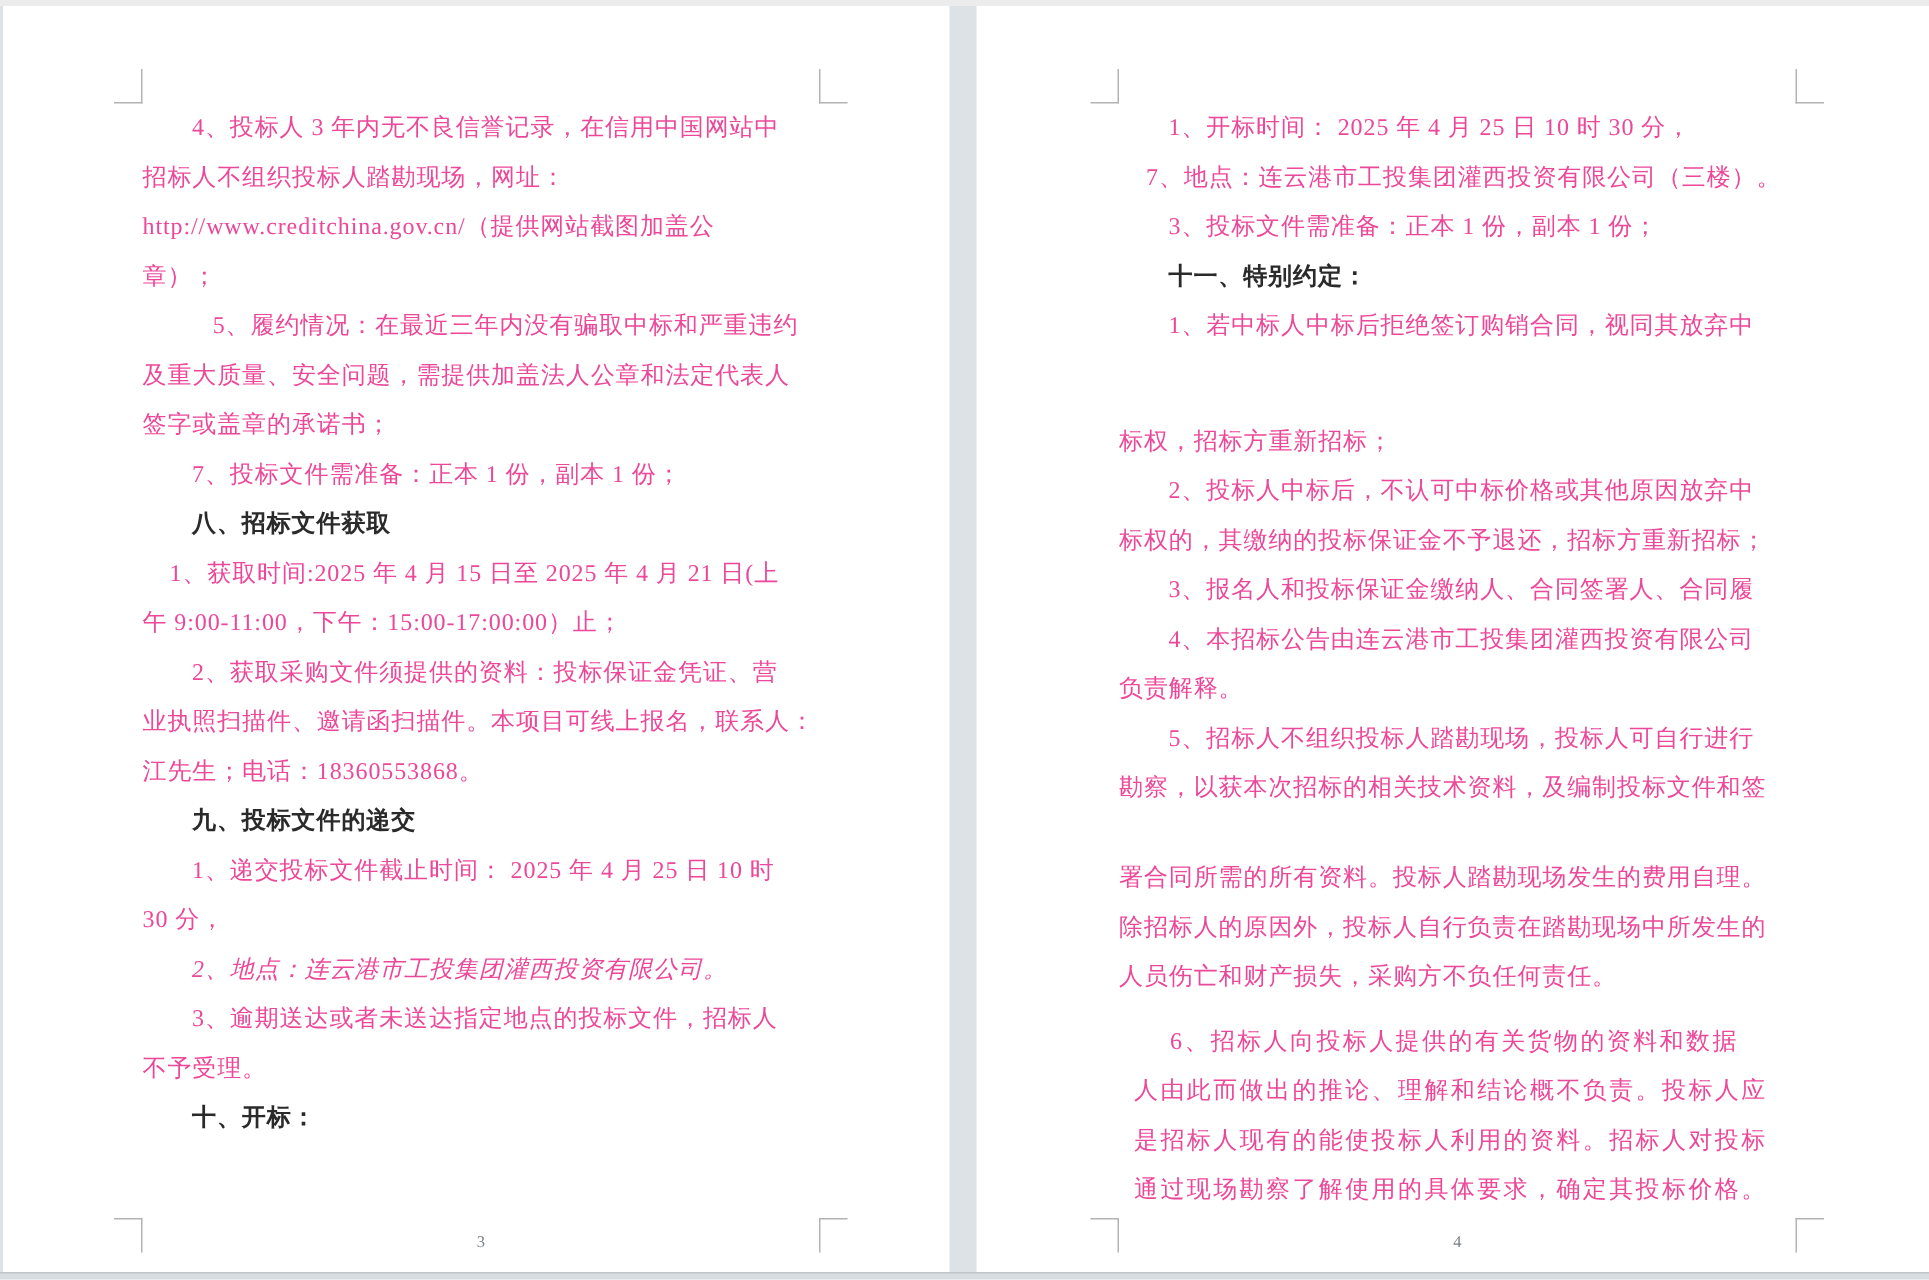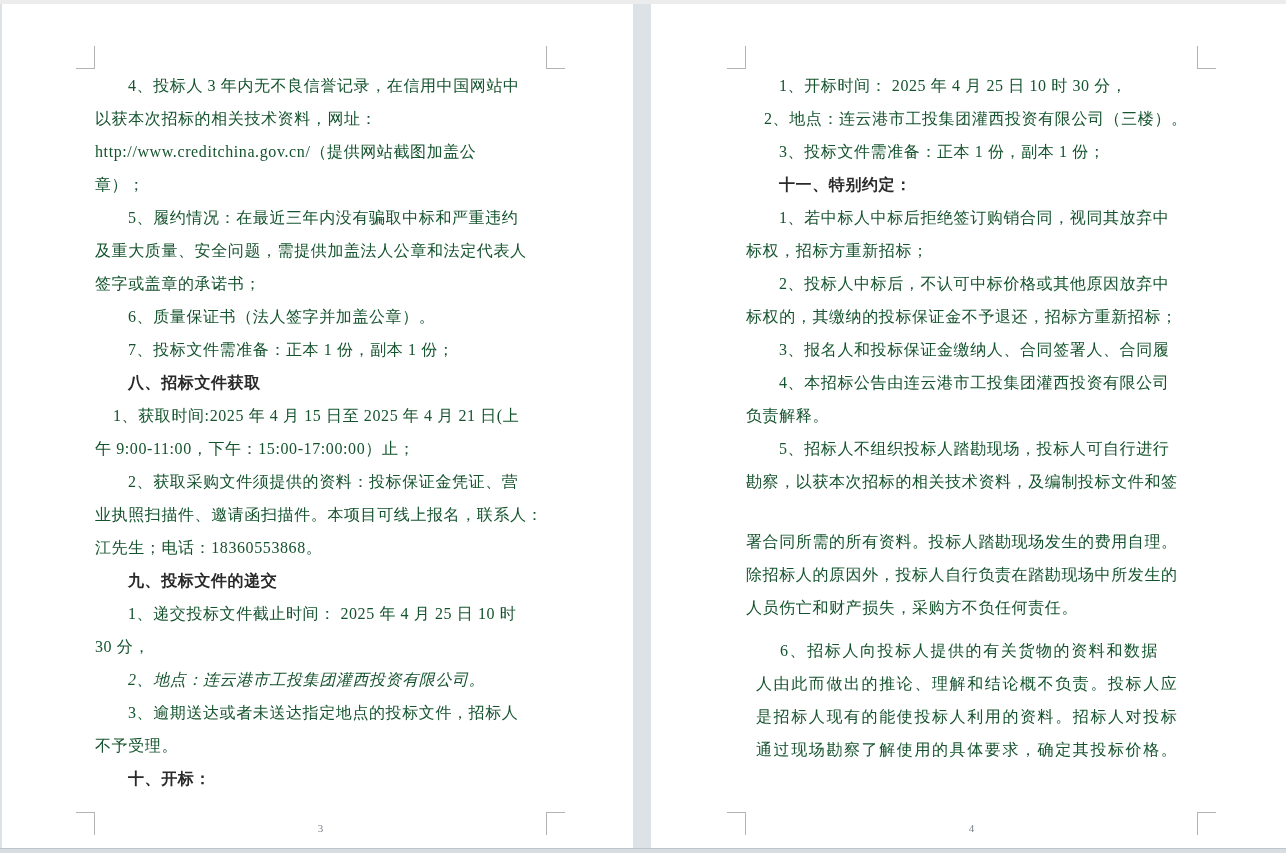--- a/index.html
+++ b/index.html
@@ -9,21 +9,21 @@
     font-family:"Liberation Serif","DejaVu Serif",serif;
   }
   .top-strip{position:absolute;left:0;top:0;width:1286px;height:4px;background:#ececec;}
   .bottom-edge{position:absolute;left:0;bottom:0;width:1286px;height:5px;background:#d8dde1;border-top:1px solid #bfc5ca;box-sizing:border-box;}
   .page{position:absolute;top:4px;height:844px;background:#ffffff;}
   .page-left{left:2px;width:631px;}
   .page-right{left:651px;width:724px;font-family:Liberation Serif, serif;}
   .text-area{position:absolute;top:65px;width:451px;}
   .page-left .text-area{left:93px;}
   .page-right .text-area{left:95px;}
-  .line{height:33px;line-height:33px;white-space:pre;font-size:16px;letter-spacing:0.6px;color:#14532d;}
+  .line{height:33px;line-height:33px;white-space:pre;font-size:16px;letter-spacing:0.6px;color:#ec4899;}
   .line.bold{font-weight:bold;color:#2a2a2a;}
   .line.loose{letter-spacing:1.6px;}
   .mark{position:absolute;width:18px;height:22px;border-color:#b3b3b3;}
   .mark.tl{border-right:1px solid #b3b3b3;border-bottom:1px solid #b3b3b3;top:42px;}
   .mark.tr{border-left:1px solid #b3b3b3;border-bottom:1px solid #b3b3b3;top:42px;}
   .mark.bl{border-right:1px solid #b3b3b3;border-top:1px solid #b3b3b3;top:808px;}
   .mark.br{border-left:1px solid #b3b3b3;border-top:1px solid #b3b3b3;top:808px;}
   .page-left .mark.tl,.page-left .mark.bl{left:74px;}
   .page-left .mark.tr,.page-left .mark.br{left:544px;}
   .page-right .mark.tl,.page-right .mark.bl{left:76px;}
@@ -37,27 +37,26 @@
 
 <div class="top-strip"></div>
 
 <div class="page page-left">
   <div class="mark tl"></div>
   <div class="mark tr"></div>
   <div class="mark bl"></div>
   <div class="mark br"></div>
   <div class="text-area">
       <div class="line" style="padding-left: 33px;">4、投标人 3 年内无不良信誉记录，在信用中国网站中</div>
-      <div class="line" style="padding-left: 0px;">以获本次招标的相关技术资料，网址：</div>
+      <div class="line" style="padding-left: 0px;">招标人不组织投标人踏勘现场，网址：</div>
       <div class="line" style="padding-left: 0px;">http://www.creditchina.gov.cn/（提供网站截图加盖公</div>
       <div class="line" style="padding-left: 0px;">章）；</div>
-      <div class="line" style="padding-left: 33px;">5、履约情况：在最近三年内没有骗取中标和严重违约</div>
+      <div class="line" style="padding-left: 33px; text-align: center;">5、履约情况：在最近三年内没有骗取中标和严重违约</div>
       <div class="line" style="padding-left: 0px;">及重大质量、安全问题，需提供加盖法人公章和法定代表人</div>
       <div class="line" style="padding-left: 0px;">签字或盖章的承诺书；</div>
-      <div class="line" style="padding-left: 33px;">6、质量保证书（法人签字并加盖公章）。</div>
       <div class="line" style="padding-left: 33px;">7、投标文件需准备：正本 1 份，副本 1 份；</div>
       <div class="line bold" style="padding-left: 33px;">八、招标文件获取</div>
       <div class="line" style="padding-left: 18px;">1、获取时间:2025 年 4 月 15 日至 2025 年 4 月 21 日(上</div>
       <div class="line" style="padding-left: 0px;">午 9:00-11:00，下午：15:00-17:00:00）止；</div>
       <div class="line" style="padding-left: 33px;">2、获取采购文件须提供的资料：投标保证金凭证、营</div>
       <div class="line" style="padding-left: 0px;">业执照扫描件、邀请函扫描件。本项目可线上报名，联系人：</div>
       <div class="line" style="padding-left: 0px;">江先生；电话：18360553868。</div>
       <div class="line bold" style="padding-left: 33px;">九、投标文件的递交</div>
       <div class="line" style="padding-left: 33px;">1、递交投标文件截止时间： 2025 年 4 月 25 日 10 时</div>
       <div class="line" style="padding-left: 0px;">30 分，</div>
@@ -69,25 +68,25 @@
   <div class="pagenum">3</div>
 </div>
 
 <div class="page page-right">
   <div class="mark tl"></div>
   <div class="mark tr"></div>
   <div class="mark bl"></div>
   <div class="mark br"></div>
   <div class="text-area">
       <div class="line" style="padding-left: 33px;">1、开标时间： 2025 年 4 月 25 日 10 时 30 分，</div>
-      <div class="line" style="padding-left: 18px;">2、地点：连云港市工投集团灌西投资有限公司（三楼）。</div>
+      <div class="line" style="padding-left: 18px;">7、地点：连云港市工投集团灌西投资有限公司（三楼）。</div>
       <div class="line" style="padding-left: 33px;">3、投标文件需准备：正本 1 份，副本 1 份；</div>
       <div class="line bold" style="padding-left: 33px;">十一、特别约定：</div>
       <div class="line" style="padding-left: 33px;">1、若中标人中标后拒绝签订购销合同，视同其放弃中</div>
-      <div class="line" style="padding-left: 0px;">标权，招标方重新招标；</div>
+      <div class="line" style="padding-left: 0px; margin-top: 44px;">标权，招标方重新招标；</div>
       <div class="line" style="padding-left: 33px;">2、投标人中标后，不认可中标价格或其他原因放弃中</div>
       <div class="line" style="padding-left: 0px;">标权的，其缴纳的投标保证金不予退还，招标方重新招标；</div>
       <div class="line" style="padding-left: 33px;">3、报名人和投标保证金缴纳人、合同签署人、合同履</div>
       <div class="line" style="padding-left: 33px;">4、本招标公告由连云港市工投集团灌西投资有限公司</div>
       <div class="line" style="padding-left: 0px;">负责解释。</div>
       <div class="line" style="padding-left: 33px;">5、招标人不组织投标人踏勘现场，投标人可自行进行</div>
       <div class="line" style="padding-left: 0px;">勘察，以获本次招标的相关技术资料，及编制投标文件和签</div>
       <div class="line" style="padding-left: 0px; margin-top: 27px;">署合同所需的所有资料。投标人踏勘现场发生的费用自理。</div>
       <div class="line" style="padding-left: 0px;">除招标人的原因外，投标人自行负责在踏勘现场中所发生的</div>
       <div class="line" style="padding-left: 0px;">人员伤亡和财产损失，采购方不负任何责任。</div>

